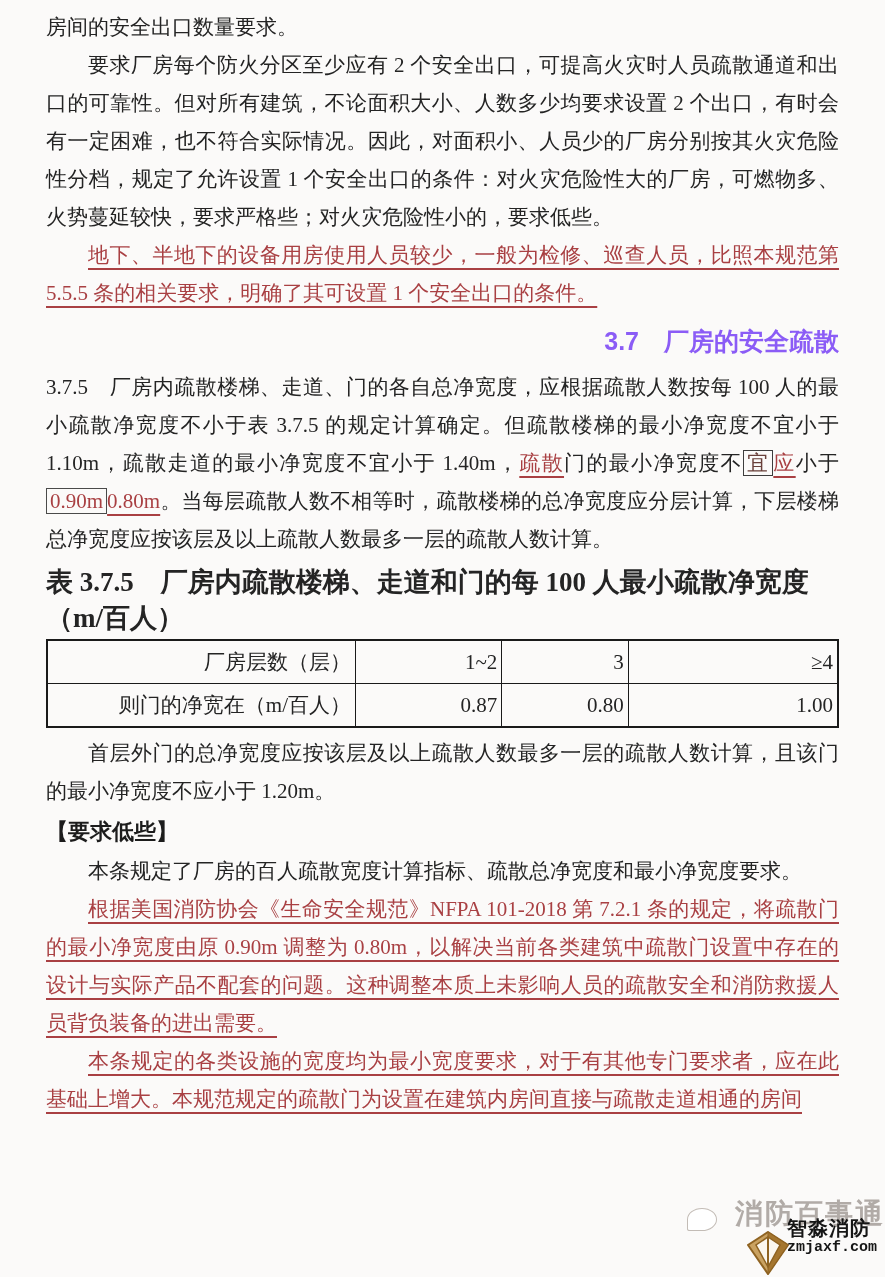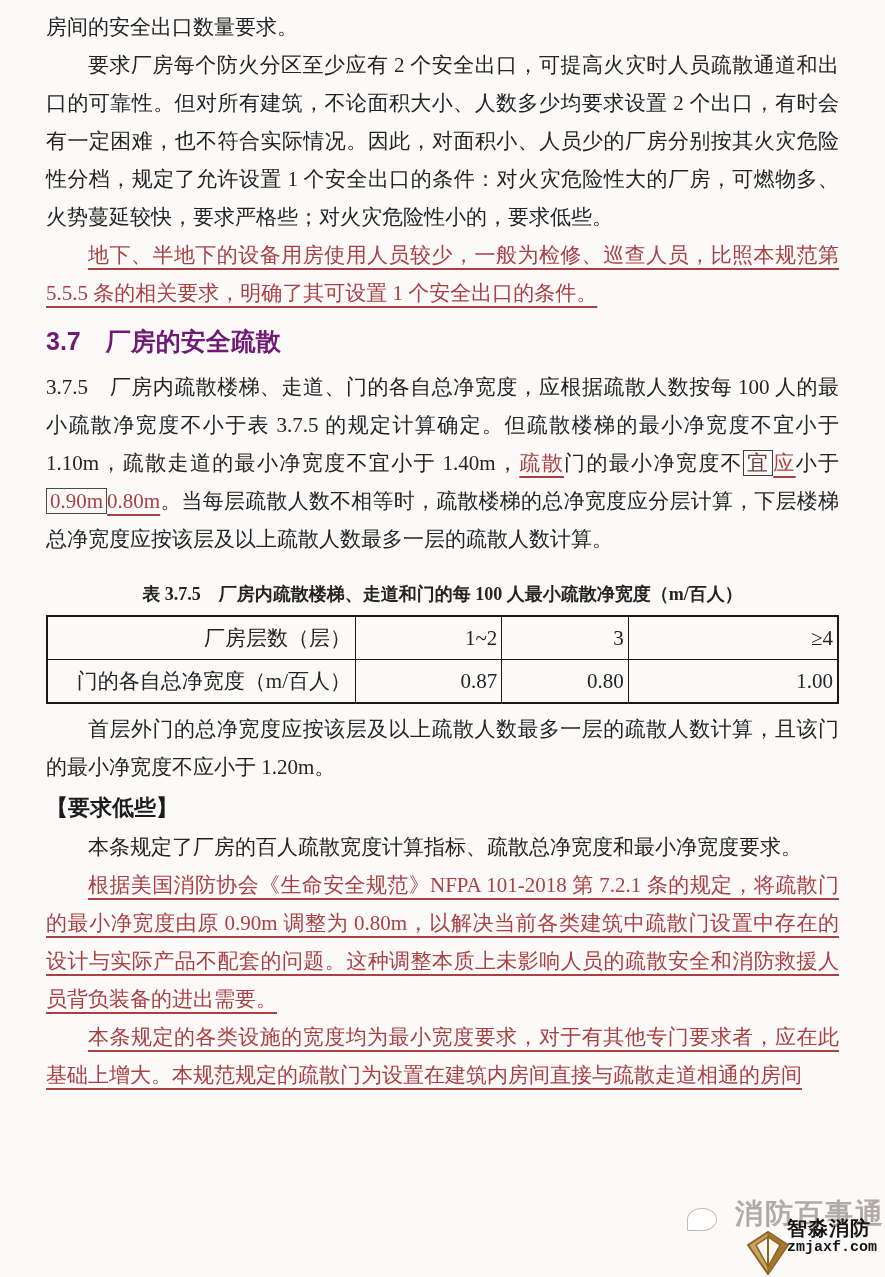--- a/index.html
+++ b/index.html
@@ -38,30 +38,30 @@
   .seg-boxr{
     color:#a94043;
     border:1.5px solid #4a4a4a;
     padding:0 3px;
   }
   .section-heading{
     font-family:"Liberation Sans","DejaVu Sans",sans-serif;
     font-weight:bold;
     font-size:25px;
     line-height:30px;
-    text-align:left;
-    color:#701a75;
+    text-align:right;
+    color:#8b5cf6;
     margin:14px 0 12px 0;
   }
   .table-title{
     font-weight:bold;
-    font-size:18px;
+    font-size:27px;
     line-height:36px;
-    text-align:center;
-    margin-top:18px;
+    text-align:left;
+    margin-top:6px;
   }
   table.spec{
     width:100%;
     border-collapse:collapse;
     border:2.5px solid #1a1a1a;
     margin:3px 0 6px 0;
   }
   table.spec td{
     border:1.6px solid #1a1a1a;
     text-align:right;
@@ -129,21 +129,21 @@
           <col class="c4">
         </colgroup>
       <tbody>
         <tr>
           <td>厂房层数（层）</td>
           <td>1~2</td>
           <td>3</td>
           <td>≥4</td>
         </tr>
         <tr>
-          <td>门的各自总净宽度（m/百人）</td>
+          <td>则门的净宽在（m/百人）</td>
           <td>0.87</td>
           <td>0.80</td>
           <td>1.00</td>
         </tr>
       </tbody>
     </table>
 
     <p class="indent">首层外门的总净宽度应按该层及以上疏散人数最多一层的疏散人数计算，且该门的最小净宽度不应小于 1.20m。</p>
 
     <div class="explain-heading">【要求低些】</div>

